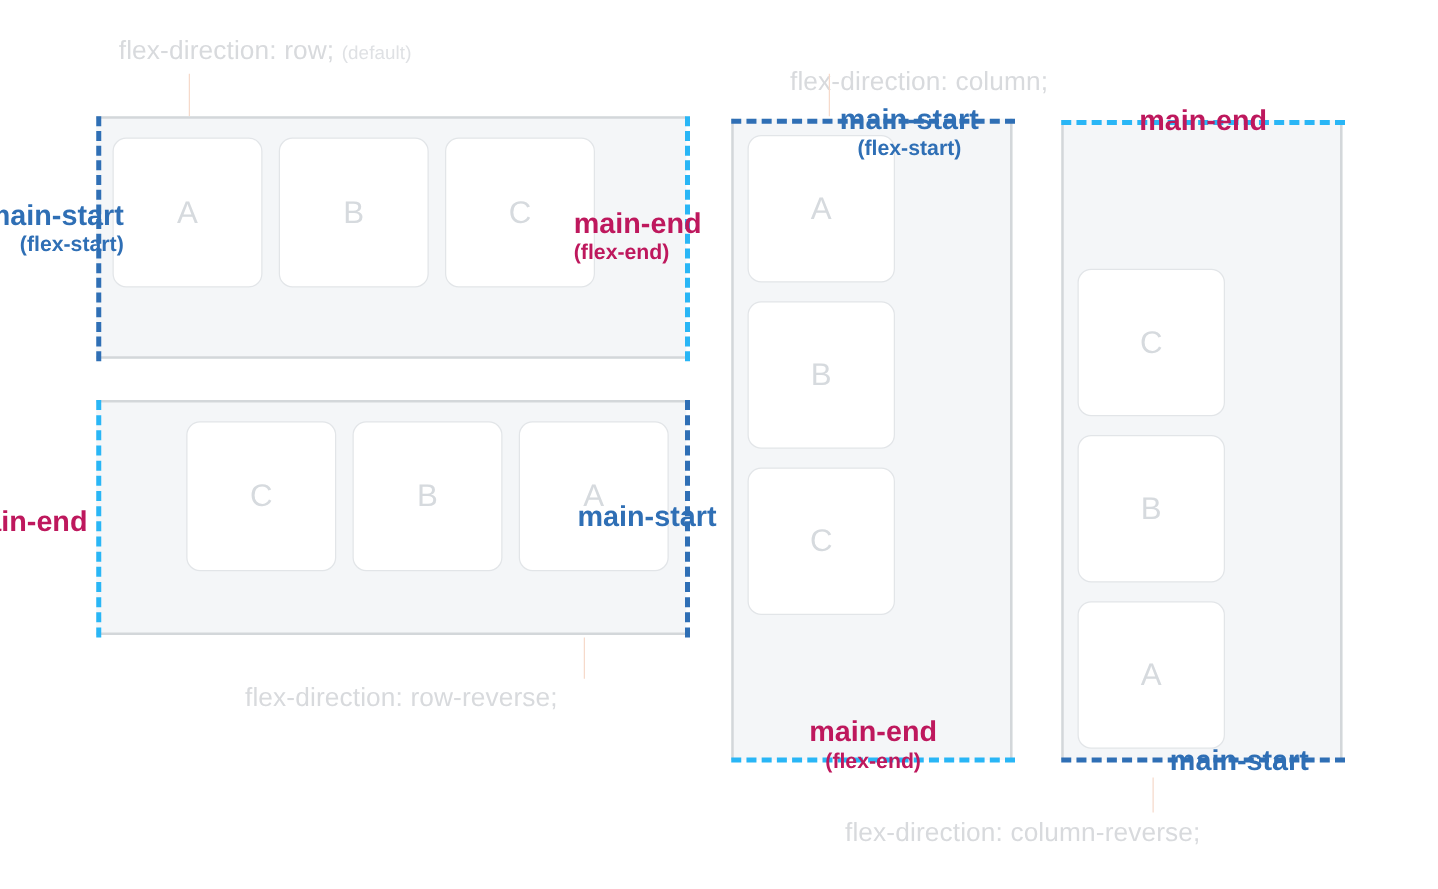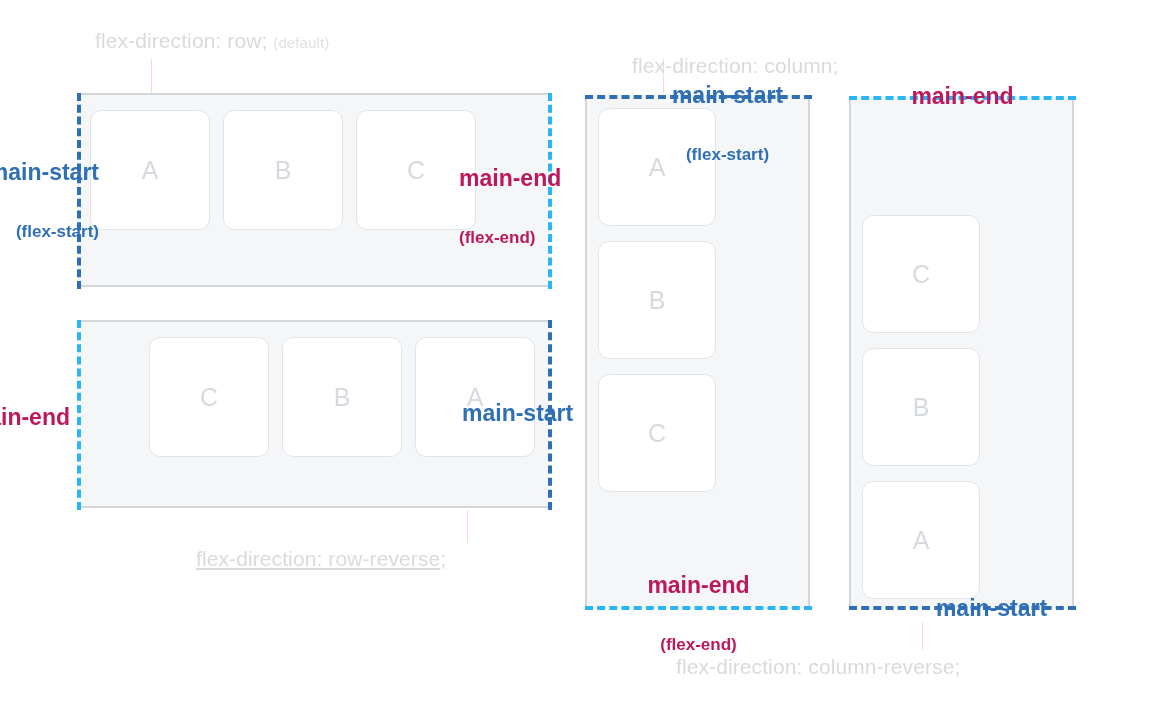--- a/index.html
+++ b/index.html
@@ -89,21 +89,21 @@
   }
 
   
   .axis-label {
     position: absolute;
     white-space: nowrap;
     font-weight: 700;
     line-height: 1.12;
   }
   .axis-label .big { font-size: 23px; display: block; }
-  .axis-label .small { font-size: 17px; display: block; margin-top: 36px; }
+  .axis-label .small { font-size: 17px; display: block; }
   .axis-label.start { color: #2f6fb5; padding-left: 29px; }
   .axis-label.end { color: #be185d; }
   .axis-label.ta-right { text-align: right; }
   .axis-label.ta-center { text-align: center; }
   .axis-label.ta-left { text-align: left; }
 </style>
 </head>
 <body>
 
 <div class="stage">
@@ -160,21 +160,21 @@
   <div class="dash v" style="left:548px; top:320px; height:190px;"></div>
 
   <div class="axis-label end ta-right" style="left:-149px; top:405px; width:219px;">
     <span class="big">main-end</span>
   </div>
   <div class="axis-label start ta-left" style="left:433px; top:401px; width:235px;">
     <span class="big">main-start</span>
   </div>
 
   <div class="leader" style="left:467px; top:510px; height:33px;"></div>
-  <div class="caption" style="left:196px; top:547px;text-decoration:underline;">
+  <div class="caption" style="left:196px; top:547px;">
     <span>flex-direction: row-reverse;</span>
   </div>
 
   <div class="caption" style="left:632px; top:29px;margin-top:25px;">
     <span>flex-direction: column;</span>
   </div>
   <div class="leader" style="left:663px; top:59px; height:34px;"></div>
 
   <div class="fcontainer" style="left:585px; top:95px; width:225px; height:513px;">
     <div class="edge v" style="left:0; top:0; height:513px;"></div>

